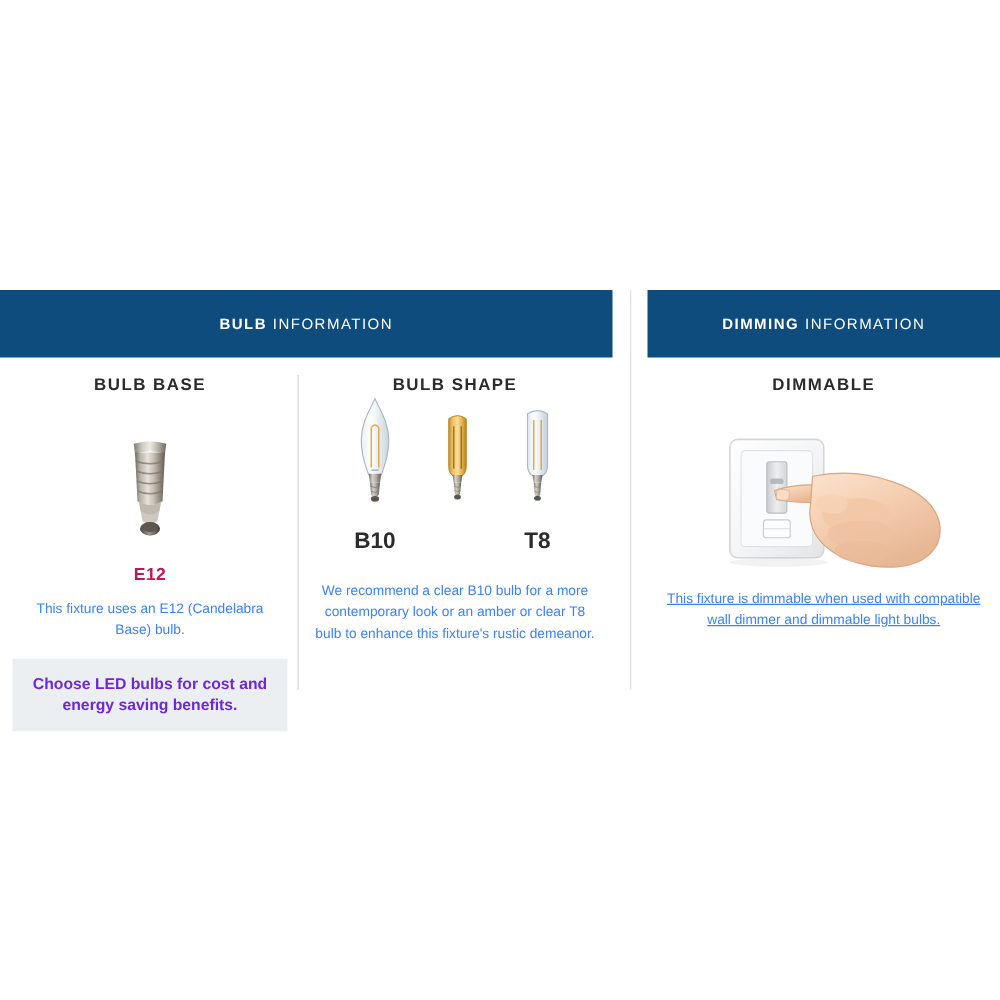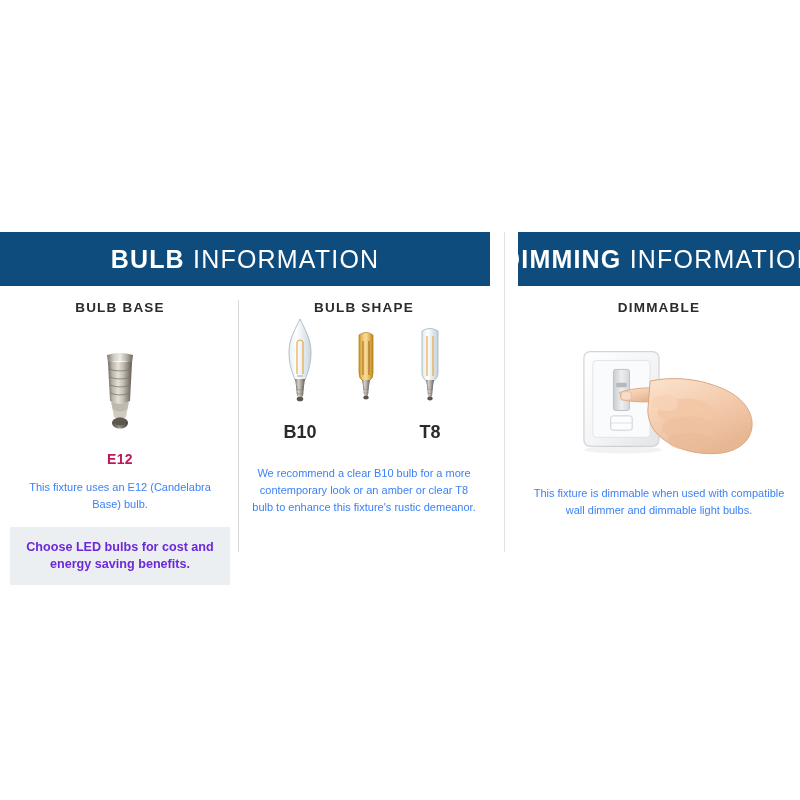--- a/index.html
+++ b/index.html
@@ -29,21 +29,21 @@
     display: flex;
     align-items: center;
     justify-content: center;
     color: #ffffff;
     letter-spacing: 0.8px;
   }
   .band-left  { left: 0px;   width: 490px; }
   .band-right { left: 518px; width: 282px; }
 
   .band-title {
-    font-size: 25px;
+    font-size: 12px;
     white-space: nowrap;
   }
   .band-title .bold {
     font-weight: bold;
     letter-spacing: 1.2px;
   }
   .band-title .light {
     font-weight: normal;
     letter-spacing: 1.2px;
   }
@@ -389,16 +389,16 @@
 
           <path d="M104,66 C112,62 122,62 128,66 C134,70 132,78 124,80 C114,82 104,78 102,73 Z" fill="#f7d2b4" opacity="0.9"></path>
 
           <path d="M68,59.5 C72,58.5 76,58.5 79,60 C79.5,63 79,66.5 78,68 C74,68.8 70,68.4 67.5,67 Z" fill="#f8dcc6" stroke="#dfb692" stroke-width="0.7"></path>
         </g>
 
         <ellipse cx="70" cy="124" rx="44" ry="4" fill="#000000" opacity="0.05"></ellipse>
       </svg>
     </div>
 
-    <div class="body-text" style="margin-top:28px;">This fixture is dimmable when used with compatible wall dimmer and dimmable light bulbs.</div>
+    <div class="body-text" style="margin-top:14px;text-decoration:underline;">This fixture is dimmable when used with compatible wall dimmer and dimmable light bulbs.</div>
   </div>
 
 </div>
 
 </body></html>

